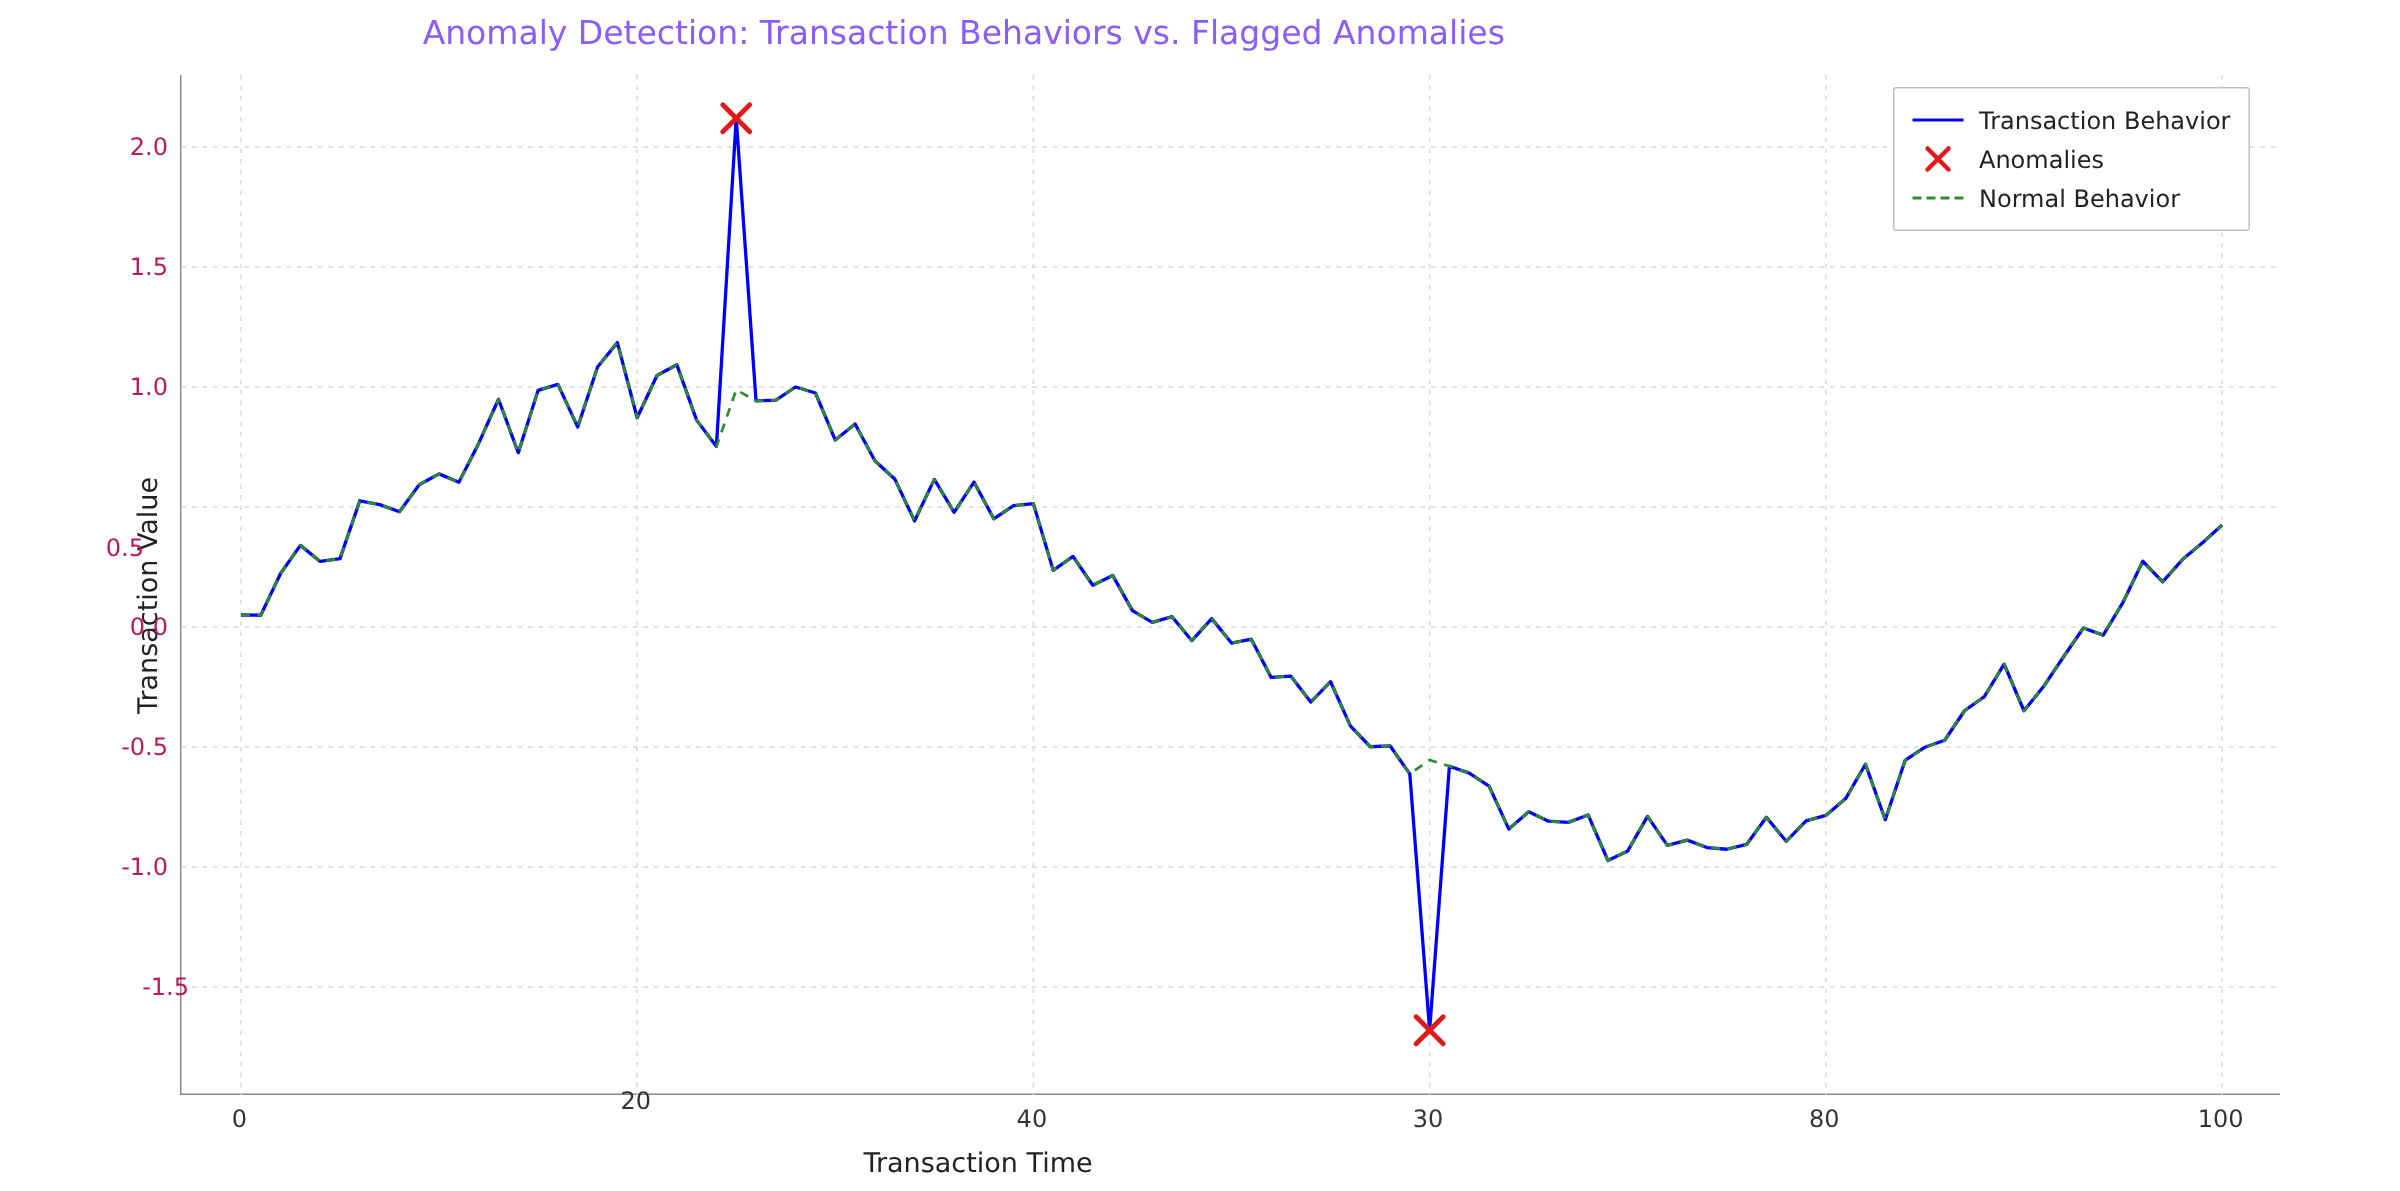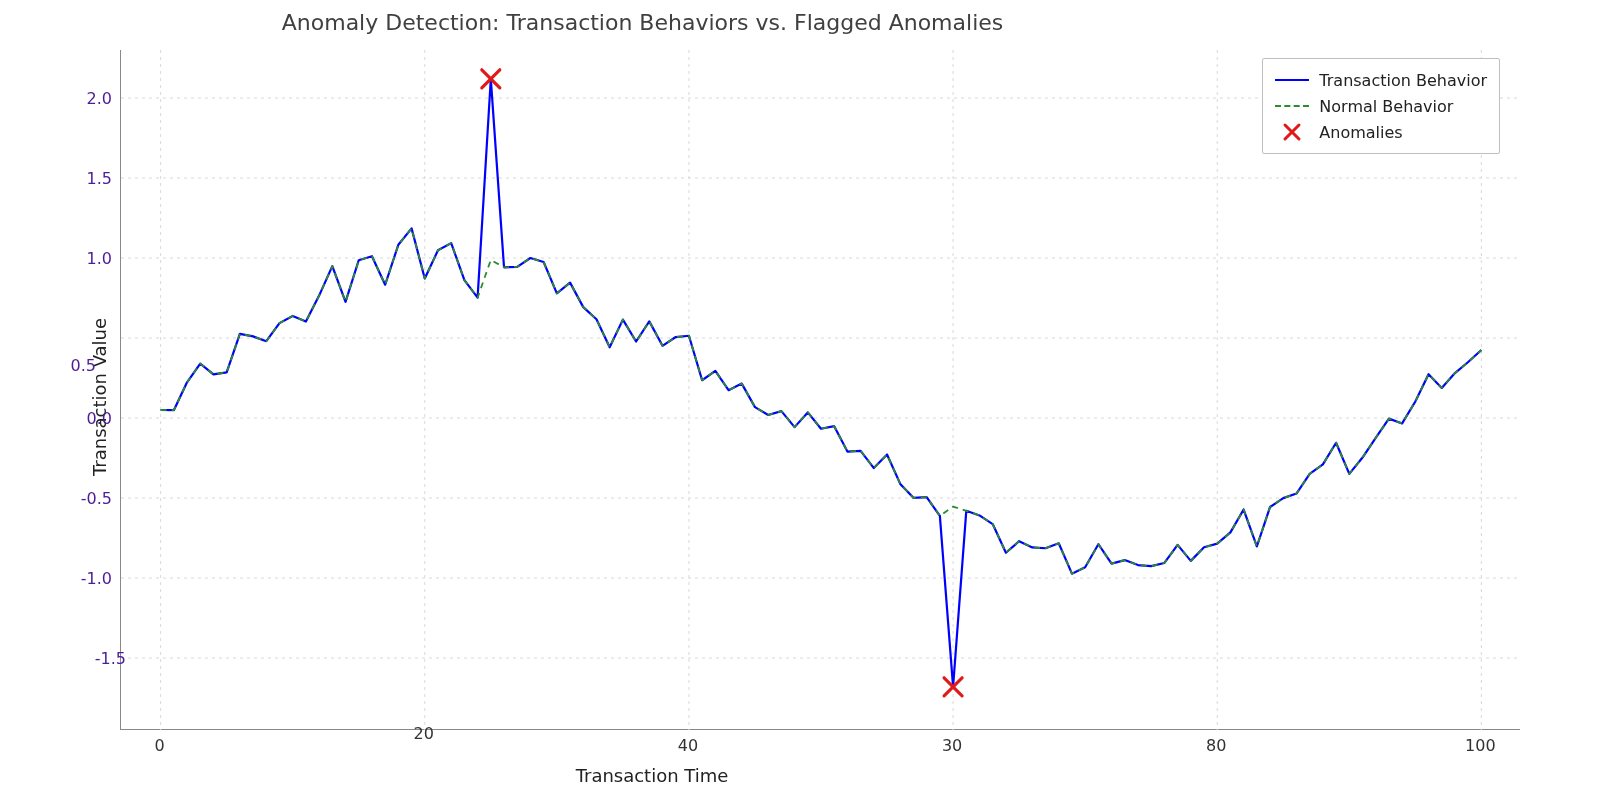--- a/index.html
+++ b/index.html
@@ -18,21 +18,21 @@
     width: 1600px;
     height: 794px;
   }
   .title {
     position: absolute;
     top: 10px;
     left: 0;
     width: 1285px;
     text-align: center;
     font-size: 22px;
-    color: #404040;
+    color: #8b5cf6;
   }
   .plot-area {
     position: absolute;
     left: 120px;
     top: 50px;
     width: 1400px;
     height: 680px;
     border-left: 1.2px solid #888;
     border-bottom: 1.2px solid #888;
     box-sizing: border-box;
@@ -93,21 +93,21 @@
     position: absolute;
     font-size: 16px;
     transform: translateX(-50%);
     color: #333;
   }
   .tick-y {
     position: absolute;
     font-size: 16px;
     transform: translateY(-50%);
     text-align: right;
-    color: #4c1d95;
+    color: #be185d;
   }
   svg.plot-svg {
     position: absolute;
     left: 0;
     top: 0;
     width: 1400px;
     height: 680px;
   }
   .gridline {
     stroke: #d9d9d9;
@@ -179,27 +179,27 @@
     </div>
 
   <div class="xlabel">Transaction Time</div>
 
   <div class="legend">
     <div class="legend-row">
       <span class="legend-swatch-line"></span>
       <span>Transaction Behavior</span>
     </div>
     <div class="legend-row">
-      <span class="legend-swatch-dashed"></span>
-      <span>Normal Behavior</span>
-    </div>
-    <div class="legend-row">
       <span class="legend-swatch-x">
         <svg width="20" height="20" viewBox="0 0 20 20">
           <line x1="3" y1="3" x2="17" y2="17" stroke="#e11919" stroke-width="3" stroke-linecap="round"></line>
           <line x1="17" y1="3" x2="3" y2="17" stroke="#e11919" stroke-width="3" stroke-linecap="round"></line>
         </svg>
       </span>
       <span>Anomalies</span>
     </div>
+    <div class="legend-row">
+      <span class="legend-swatch-dashed"></span>
+      <span>Normal Behavior</span>
+    </div>
   </div>
 
 </div>
 
 </body></html>

